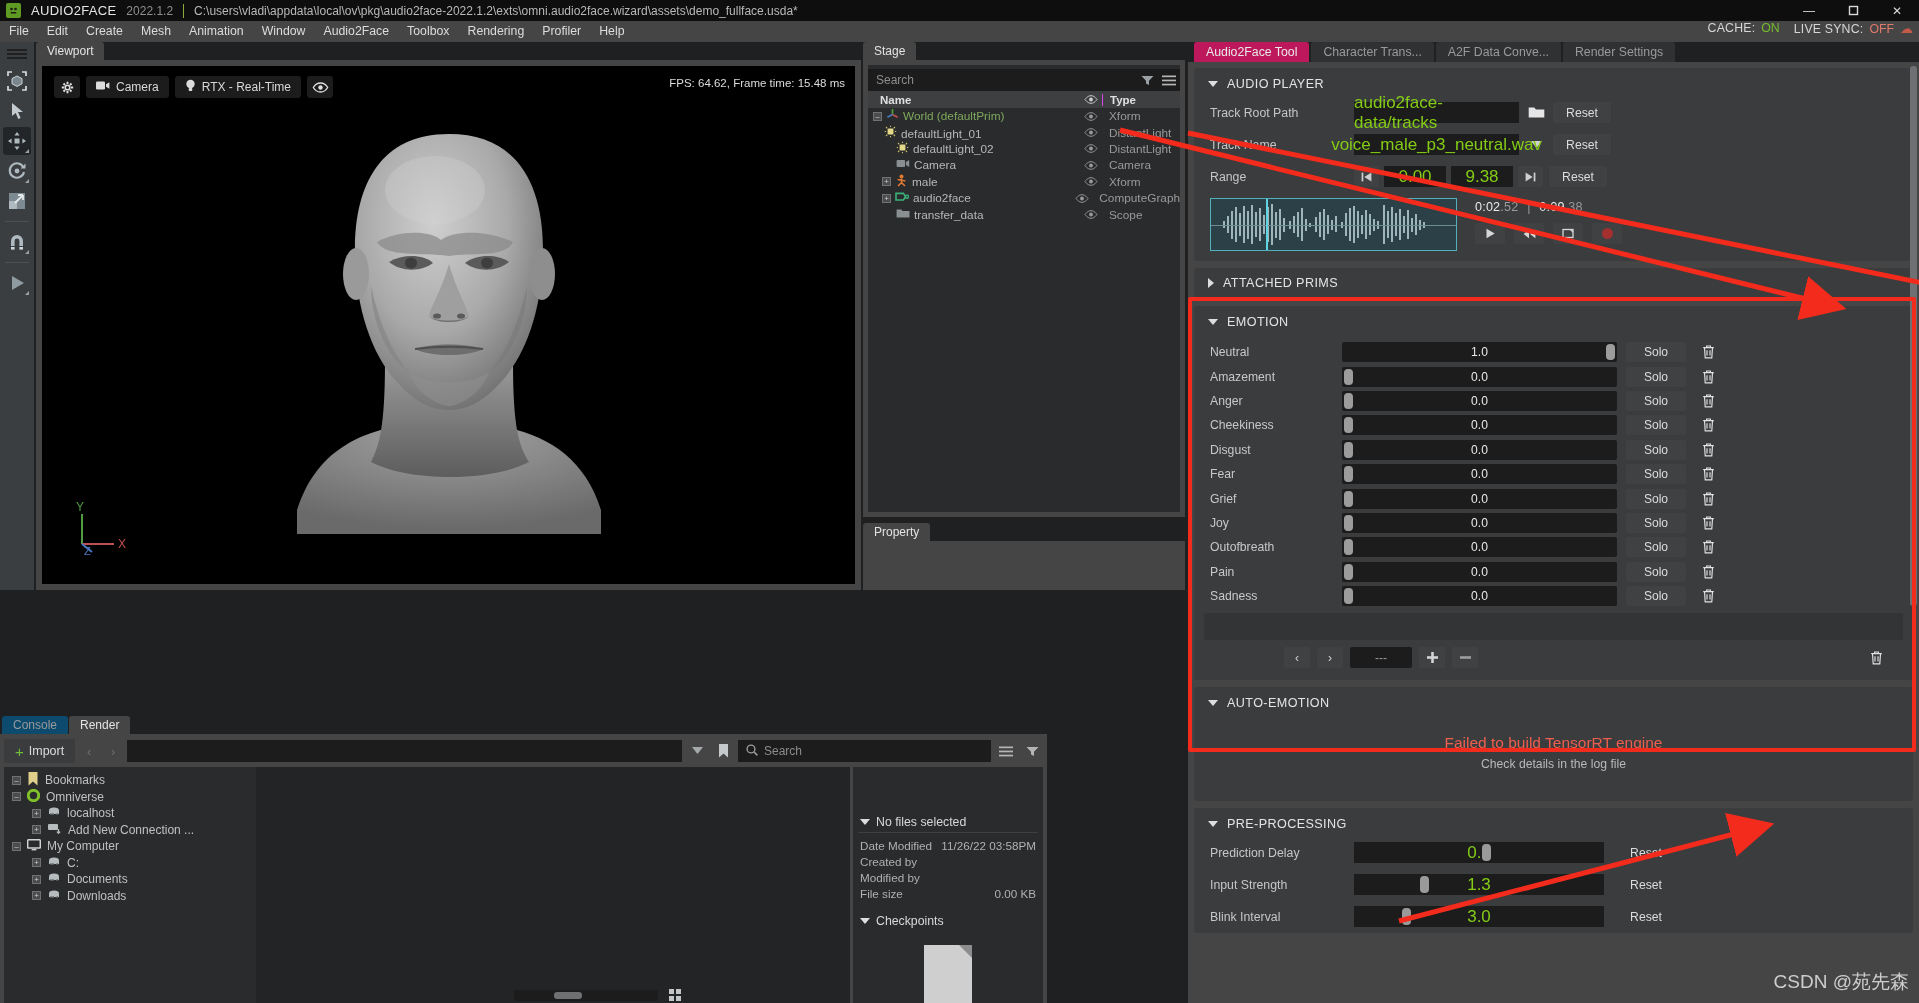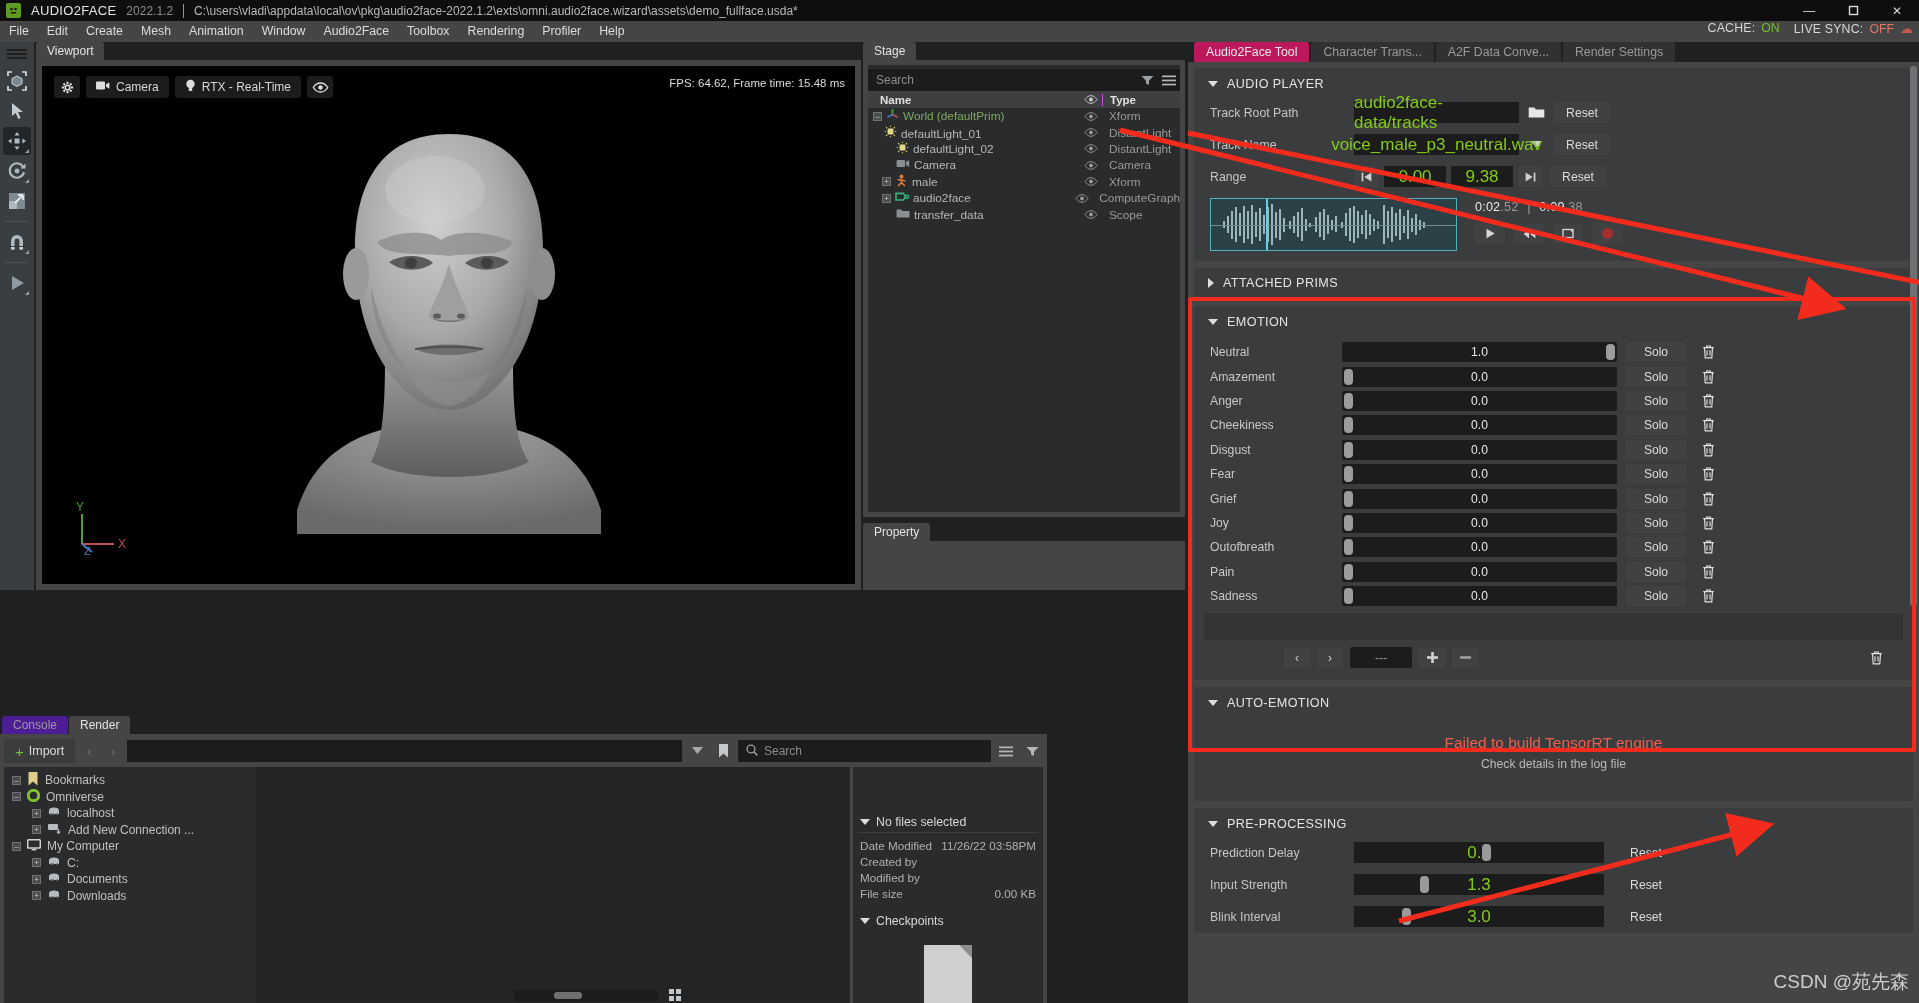--- a/index.html
+++ b/index.html
@@ -54,21 +54,21 @@
   .rail-grip i { display:block; height:2px; background:#202020; }
   .rail-btn { width:28px;height:28px; display:flex;align-items:center;justify-content:center; border-radius:3px; position:relative; }
   .rail-btn.sel { background:#232628; }
   .rail-sep { width:24px;height:1px;background:#4d5053;margin:4px 0; }
   .corner-tri { position:absolute; right:2px; bottom:2px; width:0;height:0;border-left:4px solid transparent;border-bottom:4px solid #9aa0a4; }
 
   
   .tabstrip { display:flex; align-items:flex-end; height:18px; background:#1f2021; }
   .tab {
     height:18px; padding:0 11px; font-size:12px; line-height:18px;
-    background:#4c1d95; color:#9a9a9a; margin-right:1px;
+    background:#0c4a6e; color:#9a9a9a; margin-right:1px;
     border-top-left-radius:3px;border-top-right-radius:3px;
   }
   .tab.active { background:#454545; color:#e3e3e3; }
 
   
   .viewport-panel { position:absolute; left:36px; top:42px; width:825px; height:548px;text-align:right; }
   .viewport-body { position:absolute; left:0; top:18px; width:825px; height:530px; background:#454545; padding:6px; }
   .viewport-canvas {
     position:absolute; left:6px; top:6px; width:813px; height:518px;
     background:#000; overflow:hidden;

